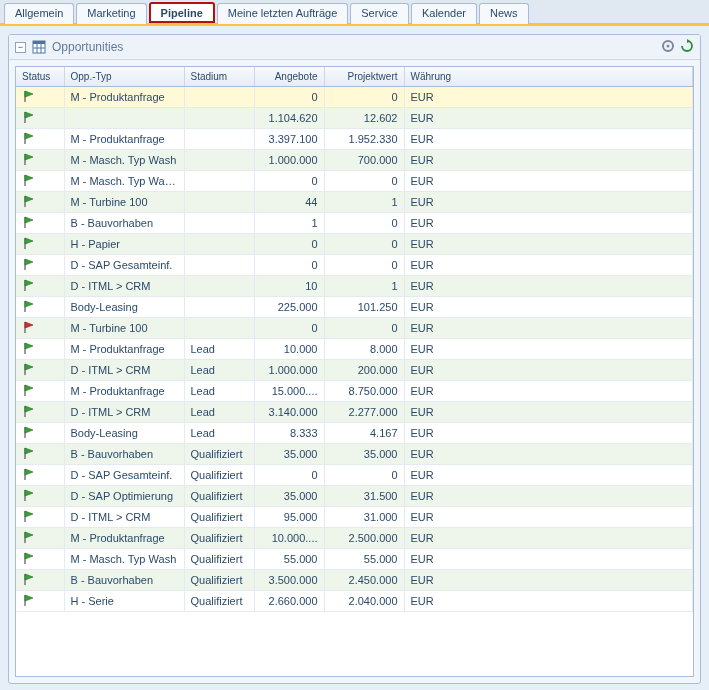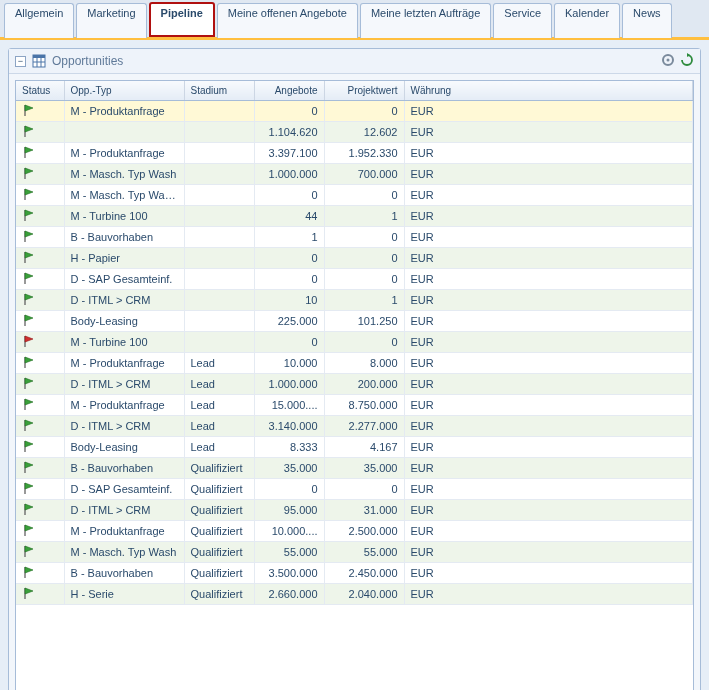--- a/index.html
+++ b/index.html
@@ -11,21 +11,21 @@
     color: #2a4a6b;
     width: 709px;
     height: 690px;
     overflow: hidden;
   }
   .tabbar {
     display: flex;
     padding: 2px 4px 0 4px;
     background: #e0e8f2;
     border-bottom: 3px solid #ffbf3f;
-    height: 40px;
+    height: 26px;
     gap: 2px;
   }
   .tab {
     padding: 3px 10px 2px 10px;
     background: #f5f8fc;
     border: 1px solid #a6bcd8;
     border-bottom: none;
     border-radius: 3px 3px 0 0;
     color: #2a4a6b;
     cursor: pointer;
@@ -135,21 +135,20 @@
   .col-proj   { width:80px; }
   .col-wahr   { width:auto; }
 </style>
 </head>
 <body>
 
 <div class="tabbar" id="tabbar">
     <div class="tab">Allgemein</div>
     <div class="tab">Marketing</div>
     <div class="tab active">Pipeline</div>
-    <div class="tab">Meine offenen Angebote</div>
     <div class="tab">Meine letzten Aufträge</div>
     <div class="tab">Service</div>
     <div class="tab">Kalender</div>
     <div class="tab">News</div>
   </div>
 
 <div class="content">
   <div class="panel">
     <div class="panel-header">
       <span class="collapse-ico">−</span>
@@ -408,20 +407,31 @@
                 <td>Qualifiziert</td>
                 <td class="num">0</td>
                 <td class="num">0</td>
                 <td>EUR</td>
               </tr>
               <tr>
                 <td><span class="flag"><svg width="14" height="14">
                       <line x1="3" y1="2" x2="3" y2="13" stroke="#555" stroke-width="1.2"></line>
                       <path d="M3 2 L11 5 L3 8 Z" fill="#3aa03a" stroke="#1f6b1f" stroke-width="0.6"></path>
                     </svg></span></td>
+                <td>D - SAP Optimierung</td>
+                <td>Qualifiziert</td>
+                <td class="num">35.000</td>
+                <td class="num">31.500</td>
+                <td>EUR</td>
+              </tr>
+              <tr>
+                <td><span class="flag"><svg width="14" height="14">
+                      <line x1="3" y1="2" x2="3" y2="13" stroke="#555" stroke-width="1.2"></line>
+                      <path d="M3 2 L11 5 L3 8 Z" fill="#3aa03a" stroke="#1f6b1f" stroke-width="0.6"></path>
+                    </svg></span></td>
                 <td>D - ITML &gt; CRM</td>
                 <td>Qualifiziert</td>
                 <td class="num">95.000</td>
                 <td class="num">31.000</td>
                 <td>EUR</td>
               </tr>
               <tr>
                 <td><span class="flag"><svg width="14" height="14">
                       <line x1="3" y1="2" x2="3" y2="13" stroke="#555" stroke-width="1.2"></line>
                       <path d="M3 2 L11 5 L3 8 Z" fill="#3aa03a" stroke="#1f6b1f" stroke-width="0.6"></path>

